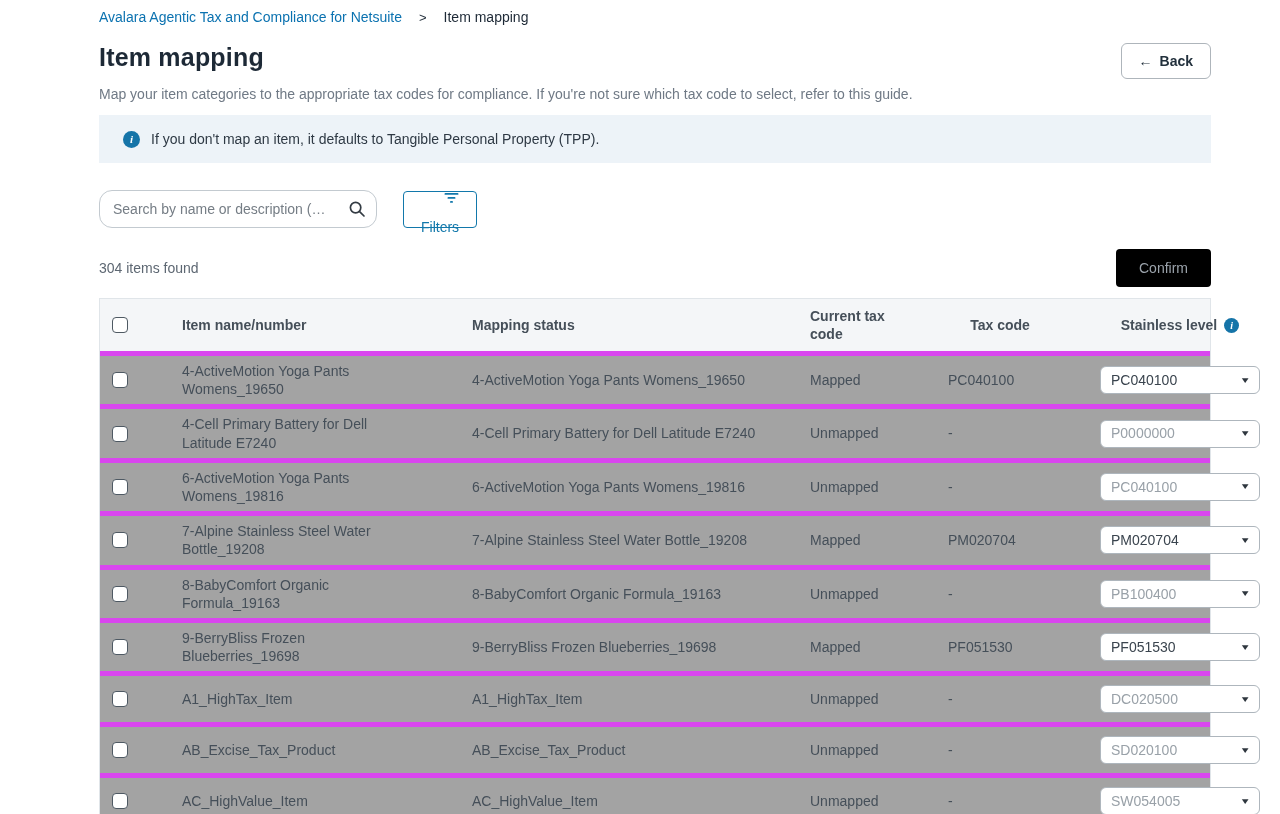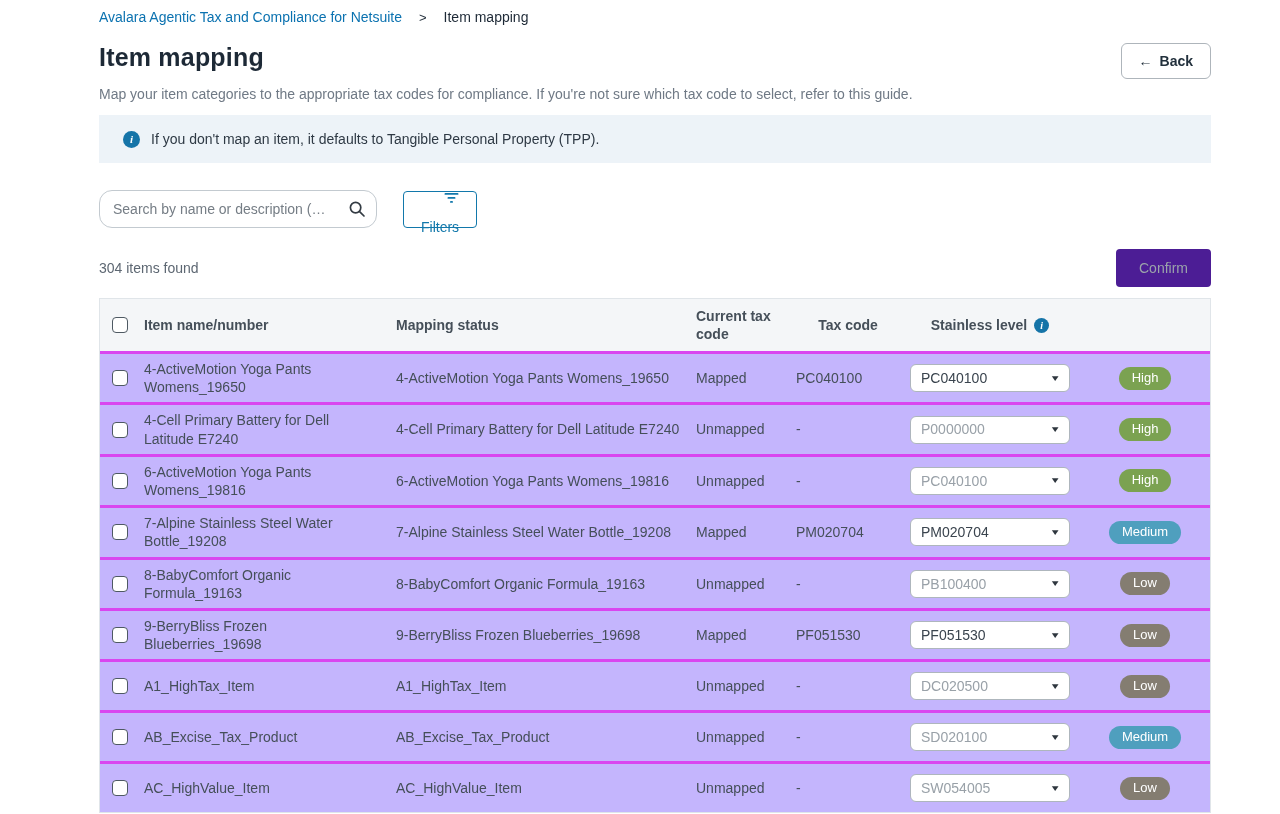--- a/index.html
+++ b/index.html
@@ -57,36 +57,37 @@
   .filters-btn {
     height: 37px; background: #fff; border: 1px solid var(--accent); border-radius: 4px;
     color: var(--accent); font-size: 14px; display: inline-flex; align-items: flex-end;
     gap: 15px; padding: 0 17px; cursor: pointer; font-family: inherit; flex-direction: column;
   }
 
   
   .results-row { margin-top: 21px; display: flex; justify-content: space-between; align-items: center; }
   .count { font-size: 14px; color: #5d6772; }
   .confirm-btn {
-    background: #4c1d95; color: #9ba3ab; border: none; border-radius: 4px;
+    background: #000000; color: #9ba3ab; border: none; border-radius: 4px;
     padding: 11px 23px; font-size: 14px; cursor: default; font-family: inherit;
   }
 
   
   .table { margin-top: 11px; border: 1px solid #e0e5e9; }
   .tr {
     display: grid;
     grid-template-columns: 44px 252px 300px 100px 104px 180px 1fr;
     align-items: center;
+    gap: 38px;
   }
   .thead {
     background: #f4f6f8; min-height: 52px;
     font-size: 13.5px; font-weight: 700; color: #2f3a44;
   }
-  .tbody .tr { border-top: 3px solid #d946ef; background: #c4b5fd; min-height: 51px; padding: 6px 0; }
+  .tbody .tr { border-top: 5px solid #d946ef; background: #a3a3a3; min-height: 51px; padding: 6px 0; }
   .cell { padding-right: 14px; font-size: 14px; color: #454f59; line-height: 1.3; }
   .cell.cb { padding: 0 0 0 12px; }
   .cell.center { display: flex; justify-content: center; padding-right: 0; }
   .th-conf { display: flex; align-items: center; justify-content: center; gap: 7px; padding-right: 0; }
 
   input[type="checkbox"] {
     appearance: none; -webkit-appearance: none;
     width: 16px; height: 16px; border: 1.6px solid #4e5963; border-radius: 4px;
     background: #fff; cursor: pointer; margin: 0; display: block;
   }

